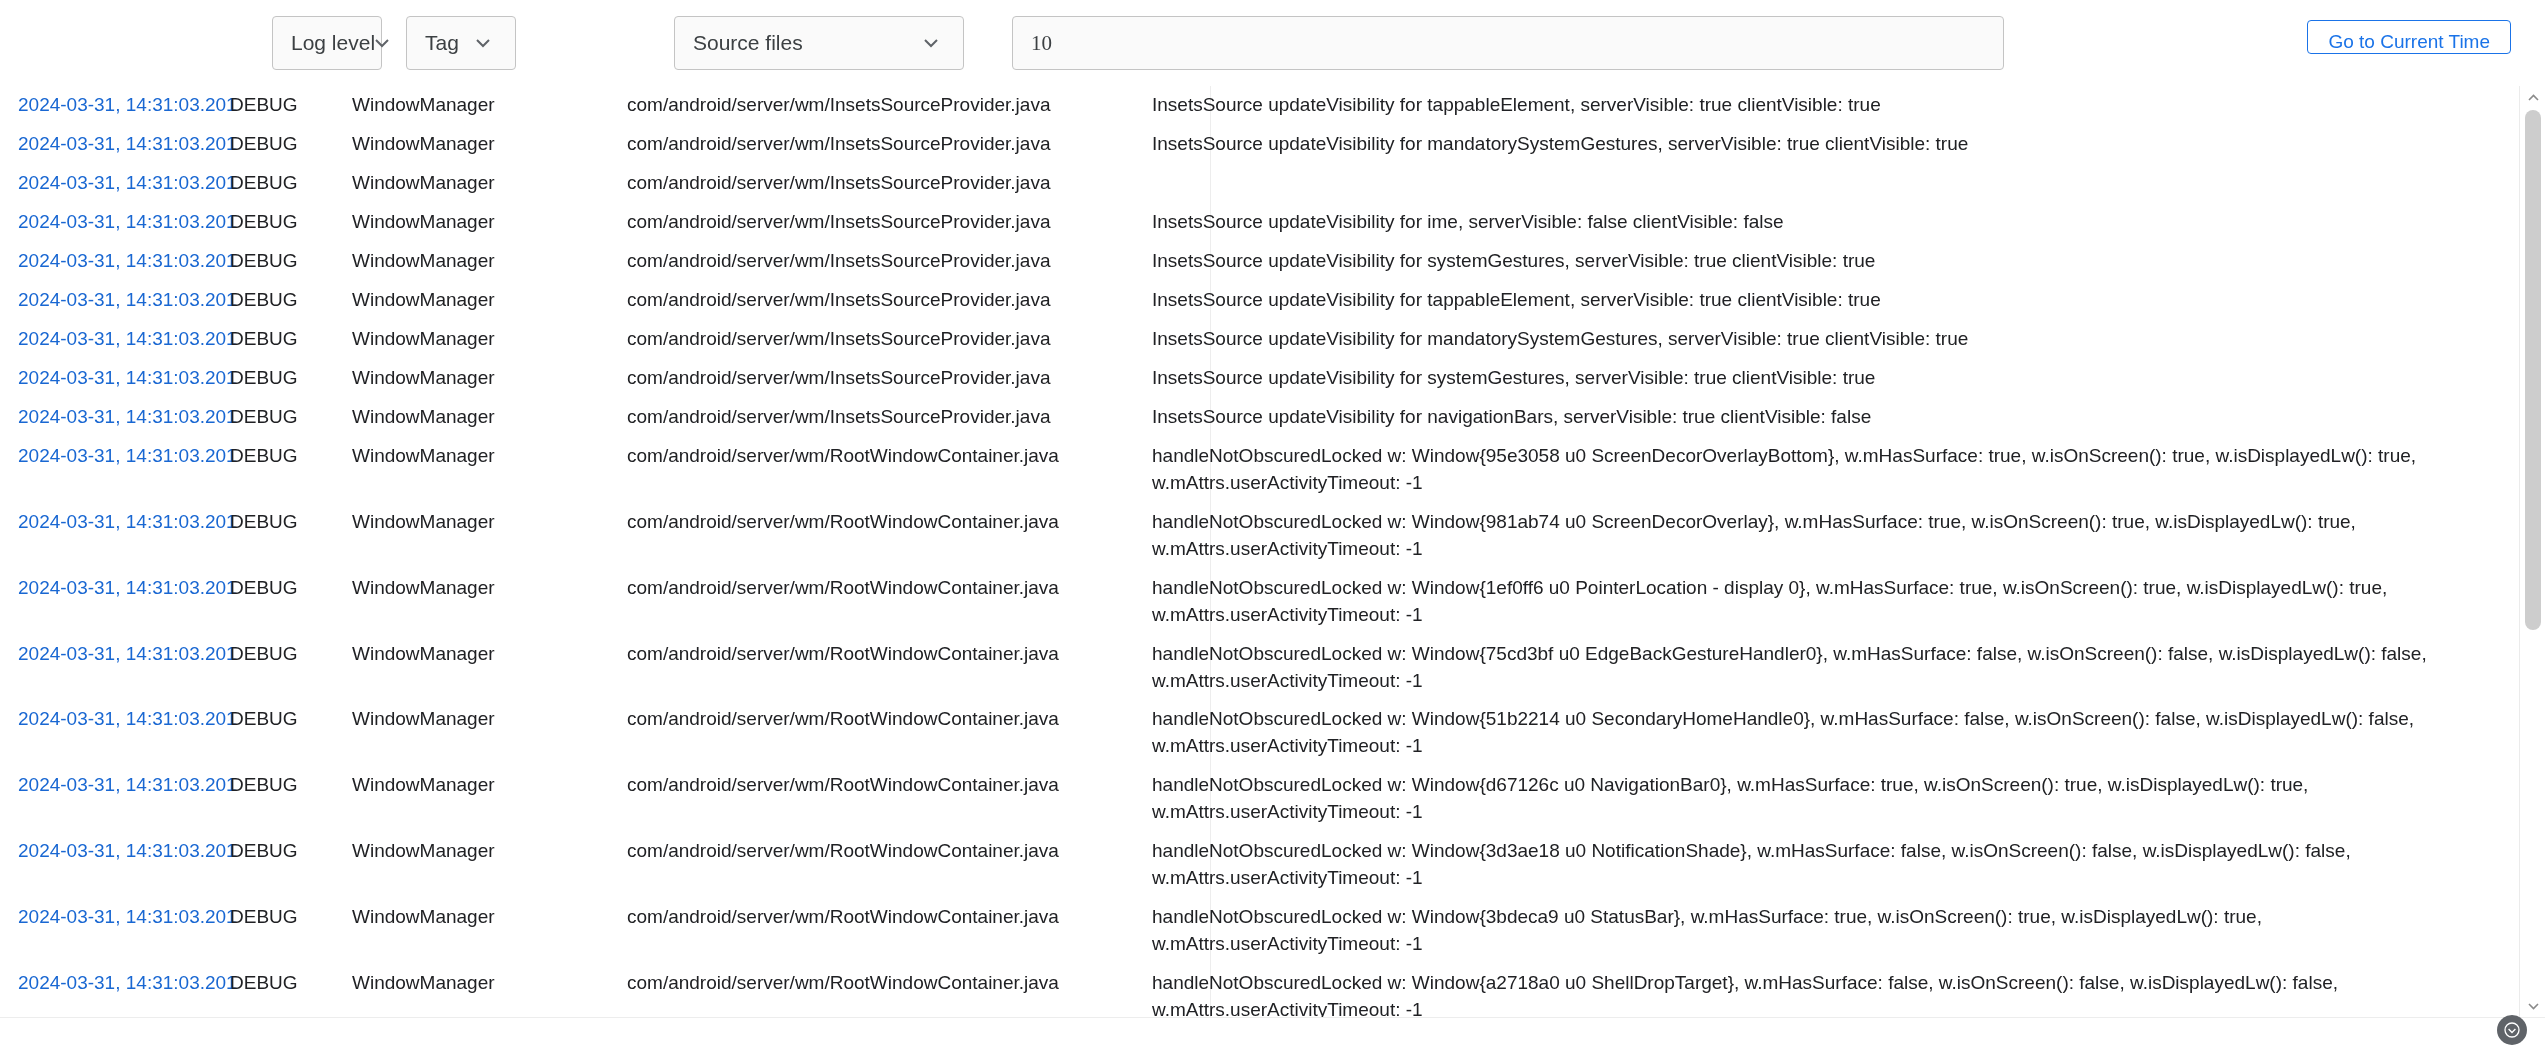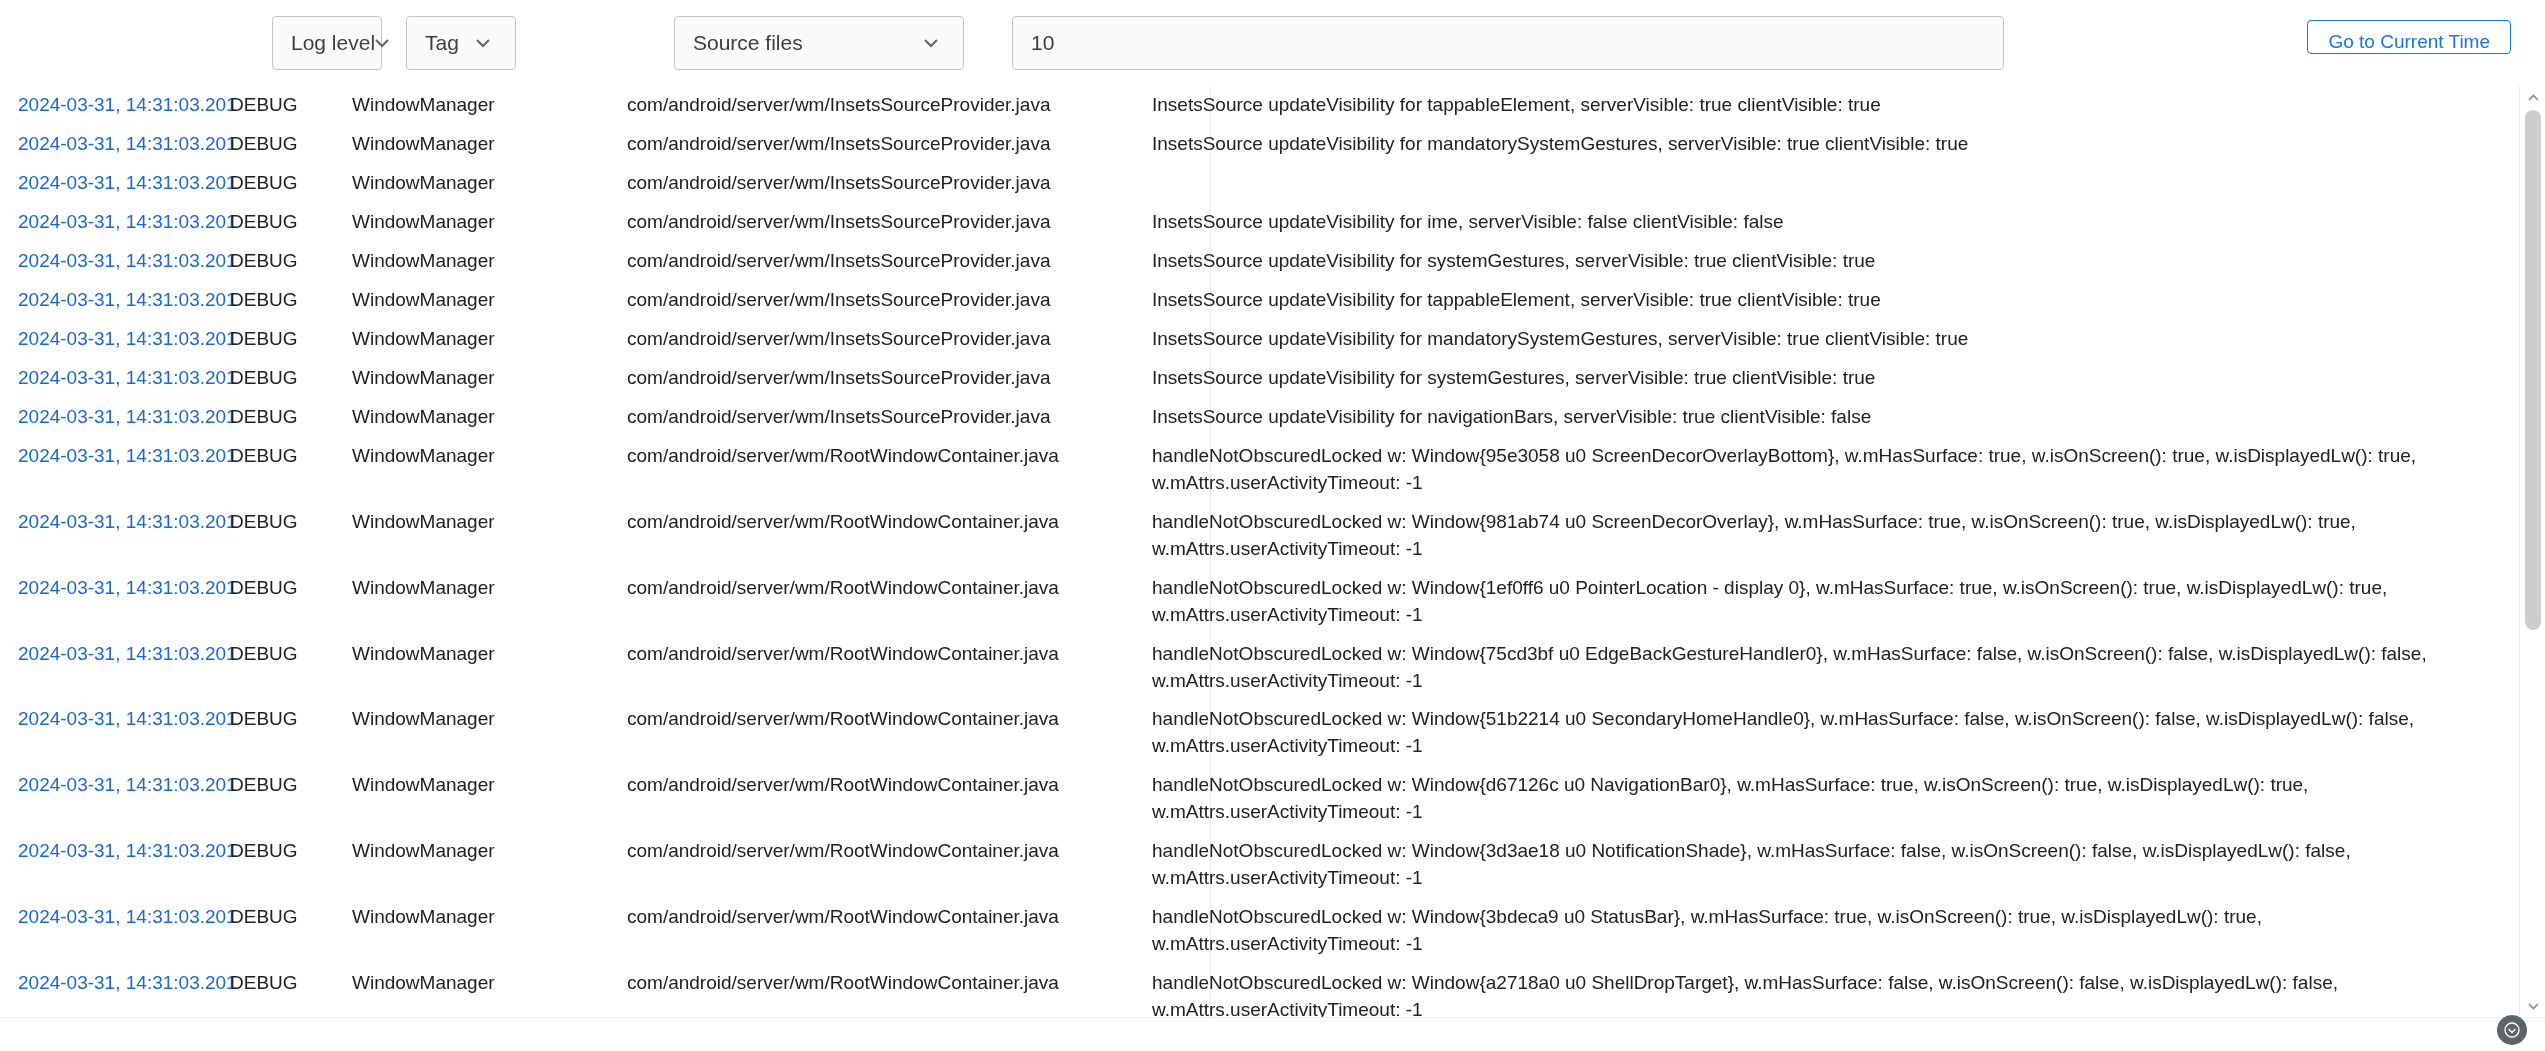--- a/index.html
+++ b/index.html
@@ -67,21 +67,21 @@
     align-items: center;
     padding: 0 16px;
   }
   .searchbox input {
     border: none;
     outline: none;
     background: transparent;
     font-size: 21px;
     color: #3c4043;
     width: 100%;
-    font-family: Liberation Sans, sans-serif;
+    font-family: Liberation Serif, serif;
   }
 
   .goto-btn {
     position: absolute;
     right: 34px;
     top: 20px;
     height: 34px;
     padding: 0 20px;
     border: 1px solid #1a73e8;
     border-radius: 4px;

